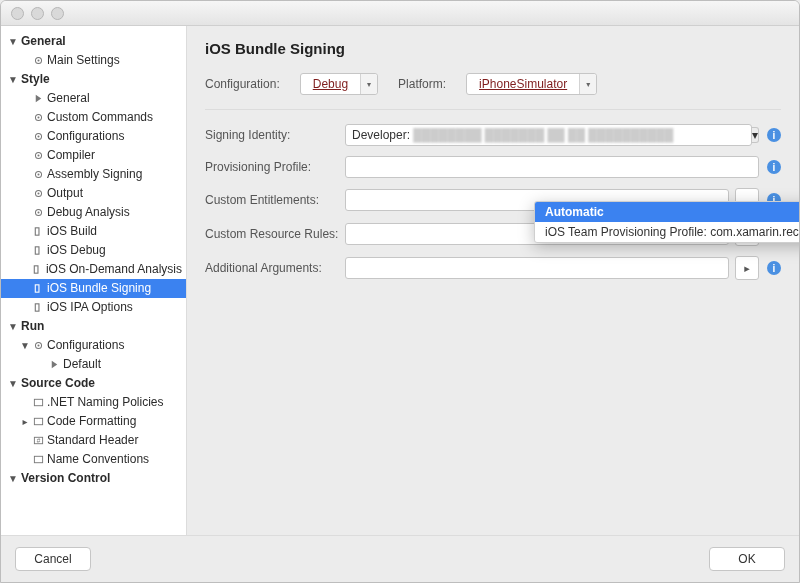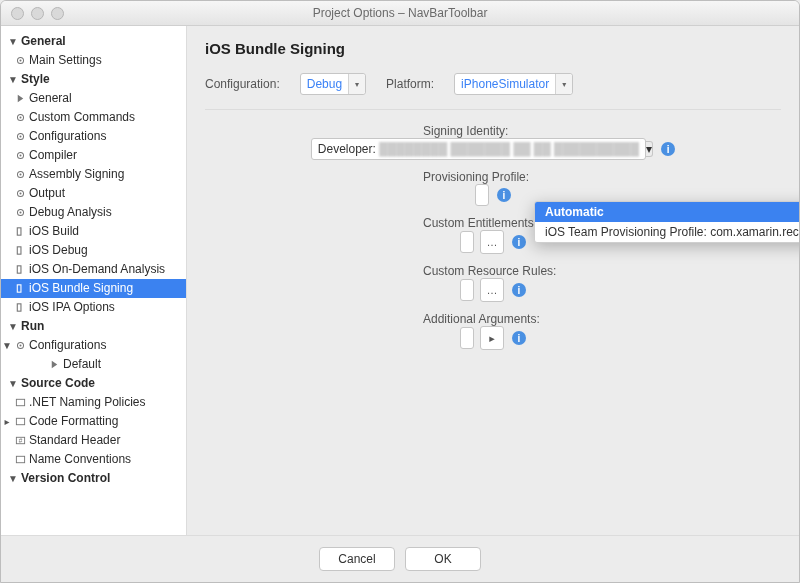--- a/index.html
+++ b/index.html
@@ -10,56 +10,55 @@
   .title{position:absolute;left:0;right:0;text-align:center;font-size:12px;color:#6a6a6a;}
   .body{flex:1;display:flex;min-height:0;}
   .sidebar{width:185px;background:#fff;border-right:1px solid #dcdcdc;overflow:auto;padding-top:6px;}
   .node{display:flex;align-items:center;height:19px;line-height:19px;padding-right:4px;white-space:nowrap;cursor:default;}
   .node .tw{width:12px;display:inline-flex;justify-content:center;color:#555;font-size:10px;}
   .node .ic{width:14px;display:inline-flex;justify-content:center;color:#777;}
   .node .lbl{padding-left:2px;font-size:12px;color:#2b2b2b;}
   .node.group .lbl{font-weight:600;}
   .node.sel{background:#3b82f0;}
   .node.sel .lbl,.node.sel .ic,.node.sel .tw{color:#fff;}
-  .ind1{padding-left:6px;} .ind2{} .ind3{padding-left:34px;}
+  .ind1{padding-left:6px;} .ind2{padding-left:18px;} .ind3{padding-left:34px;}
   .main{flex:1;display:flex;flex-direction:column;background:#ececec;position:relative;}
   .main-inner{padding:14px 18px;}
   h2.page{font-size:15px;font-weight:700;margin:0 0 16px 0;color:#222;}
   .toolbar-row{display:flex;align-items:center;gap:20px;color:#555;margin-bottom:14px;}
   .drop{display:inline-flex;align-items:center;background:#fff;border:1px solid #c6c6c6;border-radius:3px;height:20px;}
-  .drop .dv{padding:0 6px;font-size:12px;color:#3b82f6;}
+  .drop .dv{padding:0 12px;font-size:12px;color:#7f1d1d;text-decoration:underline;}
   .drop .db{width:16px;height:20px;background:#f3f3f3;border-left:1px solid #d3d3d3;display:flex;align-items:center;justify-content:center;font-size:8px;color:#666;border-radius:0 3px 3px 0;}
   .hr{border:0;border-top:1px solid #dcdcdc;margin:6px 0 14px 0;}
-  .form-row{display:flex;align-items:center;margin-bottom:10px;flex-direction:column;}
+  .form-row{display:flex;align-items:center;margin-bottom:10px;}
   .flabel{width:140px;text-align:left;color:#555;font-size:12px;}
   .ffield{flex:1;display:flex;align-items:center;}
   .txt{flex:1;height:20px;background:#fff;border:1px solid #c6c6c6;border-radius:3px;font-size:12px;padding:0 6px;color:#333;display:flex;align-items:center;}
   .sqbtn{width:22px;height:22px;background:#fff;border:1px solid #c6c6c6;border-radius:3px;margin-left:6px;display:flex;align-items:center;justify-content:center;font-size:11px;color:#555;}
   .info{width:14px;height:14px;border-radius:50%;background:#4a90e2;color:#fff;font-size:10px;display:flex;align-items:center;justify-content:center;margin-left:8px;font-weight:bold;}
   .blur{color:#ccc;filter:blur(1.2px);}
   .dropdown-open{position:absolute;left:347px;top:175px;width:418px;background:#fff;border:1px solid #cfcfcf;box-shadow:0 4px 16px rgba(0,0,0,0.25);border-radius:3px;overflow:hidden;}
   .dd-item{height:20px;display:flex;align-items:center;padding:0 10px;font-size:12px;}
   .dd-item.sel{background:#3b82f0;color:#fff;font-weight:600;}
   .dd-item.norm{color:#333;}
-  .footer{height:46px;border-top:1px solid #dcdcdc;background:#ececec;display:flex;align-items:center;justify-content:center;padding:0 14px;gap:10px;}
+  .footer{height:46px;border-top:1px solid #dcdcdc;background:#ececec;display:flex;align-items:center;justify-content:space-between;padding:0 14px;gap:10px;}
   .btn{min-width:74px;height:22px;background:#fff;border:1px solid #c6c6c6;border-radius:4px;font-size:12px;color:#333;display:flex;align-items:center;justify-content:center;}
   svg.ico{width:11px;height:11px;}
 </style>
 </head>
 <body>
 
 <div class="window">
 
   <div class="titlebar">
     <div class="traffic">
       <div class="tl"></div>
       <div class="tl"></div>
       <div class="tl"></div>
     </div>
-    <div class="title">Project Options – NavBarToolbar</div>
   </div>
 
   <div class="body">
 
     <div class="sidebar" id="sidebar">
         <div class="node group ind1">
           <span class="tw">▼</span>
           <span class="lbl">General</span>
         </div>
         <div class="node ind2">

